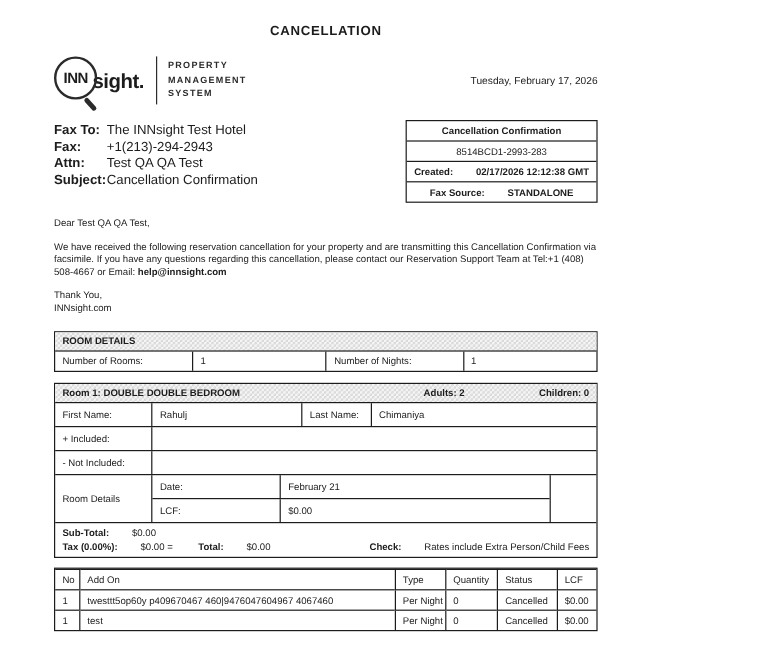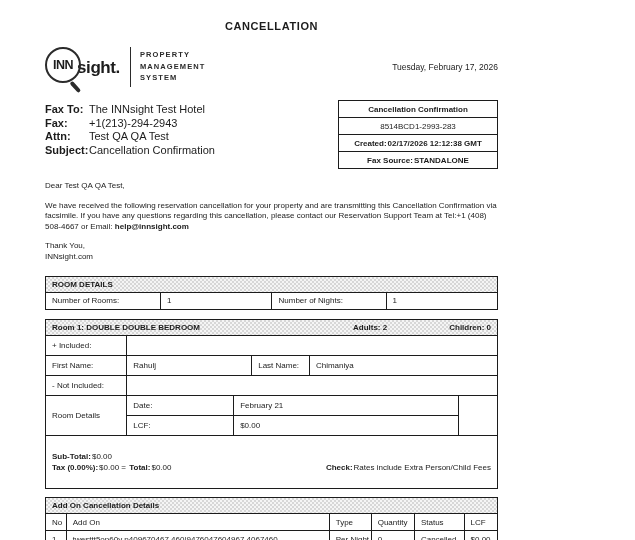--- a/index.html
+++ b/index.html
@@ -89,34 +89,34 @@
 
   .roomdet { display: flex; border-top: 1px solid #1c1c1c; }
   .roomdet-label { width: 17.8%; display: flex; align-items: center; padding: 4px 6px; }
   .roomdet-mid { flex: 1; display: flex; flex-direction: column; border-left: 1px solid #1c1c1c; }
   .roomdet-row { display: flex; flex: 1; }
   .roomdet-row + .roomdet-row { border-top: 1px solid #1c1c1c; }
   .roomdet-sub-label { width: 32%; padding: 5px 6px; }
   .roomdet-sub-value { flex: 1; padding: 5px 6px; border-left: 1px solid #1c1c1c; }
   .roomdet-right { width: 8.6%; border-left: 1px solid #1c1c1c; }
 
-  .subtotal-row { display: flex; justify-content: space-between; align-items: flex-end; border-top: 1px solid #1c1c1c; padding: 15px 6px; line-height: 1.4; }
+  .subtotal-row { display: flex; justify-content: space-between; align-items: flex-end; border-top: 1px solid #1c1c1c; padding: 3px 6px; line-height: 1.4; }
 
   
   .addons { margin-top: 8px; }
   .addon-table { width: 100%; border-collapse: collapse; font-size: 8px; table-layout: fixed; }
   .addon-table th, .addon-table td {
     border-right: 1px solid #1c1c1c; border-top: 1px solid #1c1c1c;
     padding: 3.5px 6px; text-align: left; font-weight: normal;
     overflow: hidden; white-space: nowrap;
   }
   .addon-table th:last-child, .addon-table td:last-child { border-right: none; }
   .col-no { width: 4.5%; } .col-addon { width: 58.3%; } .col-type { width: 9.3%; }
   .col-qty { width: 9.6%; } .col-status { width: 11%; } .col-lcf { width: 7.3%; }
-  .sp { margin-left: 1px; text-align: right; }
+  .sp { margin-left: 19px; text-align: right; }
 </style>
 </head>
 <body>
 
 <div class="page">
 
   <div class="doc-title">CANCELLATION</div>
 
   <div class="brand-row">
     <div class="logo">
@@ -186,28 +186,28 @@
     </div>
   </div>
 
   <div class="sect room1">
     <div class="sect-head hatch room1-head">
       <span class="room1-title">Room 1: DOUBLE DOUBLE BEDROOM</span>
       <span class="room1-adults">Adults: 2</span>
       <span class="room1-children">Children: 0</span>
     </div>
     <div class="r1-row">
-      <div class="r1-cell r1-inc-label">+ Included:</div>
-      <div class="r1-cell r1-inc-value"></div>
-    </div>
-    <div class="r1-row">
       <div class="r1-cell r1-fn-label">First Name:</div>
       <div class="r1-cell r1-fn-value">Rahulj</div>
       <div class="r1-cell r1-ln-label">Last Name:</div>
       <div class="r1-cell r1-ln-value">Chimaniya</div>
+    </div>
+    <div class="r1-row">
+      <div class="r1-cell r1-inc-label">+ Included:</div>
+      <div class="r1-cell r1-inc-value"></div>
     </div>
     <div class="r1-row">
       <div class="r1-cell r1-inc-label">- Not Included:</div>
       <div class="r1-cell r1-inc-value"></div>
     </div>
     <div class="roomdet">
       <div class="roomdet-label">Room Details</div>
       <div class="roomdet-mid">
         <div class="roomdet-row">
           <div class="roomdet-sub-label">Date:</div>
@@ -230,21 +230,20 @@
           <span class="b sp">Total:</span><span class="sp">$0.00</span>
         </div>
       </div>
       <div>
         <span class="b">Check:</span><span class="sp">Rates include Extra Person/Child Fees</span>
       </div>
     </div>
   </div>
 
   <div class="sect addons">
-    <div class="sect-head hatch">Add On Cancellation Details</div>
     <table class="addon-table">
       <colgroup>
         <col class="col-no">
           <col class="col-addon">
           <col class="col-type">
           <col class="col-qty">
           <col class="col-status">
           <col class="col-lcf">
       </colgroup>
       <thead>

